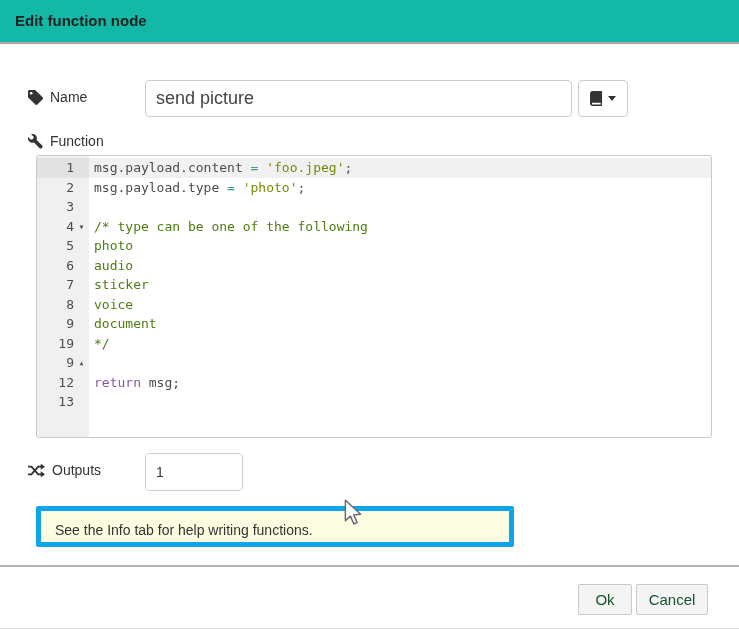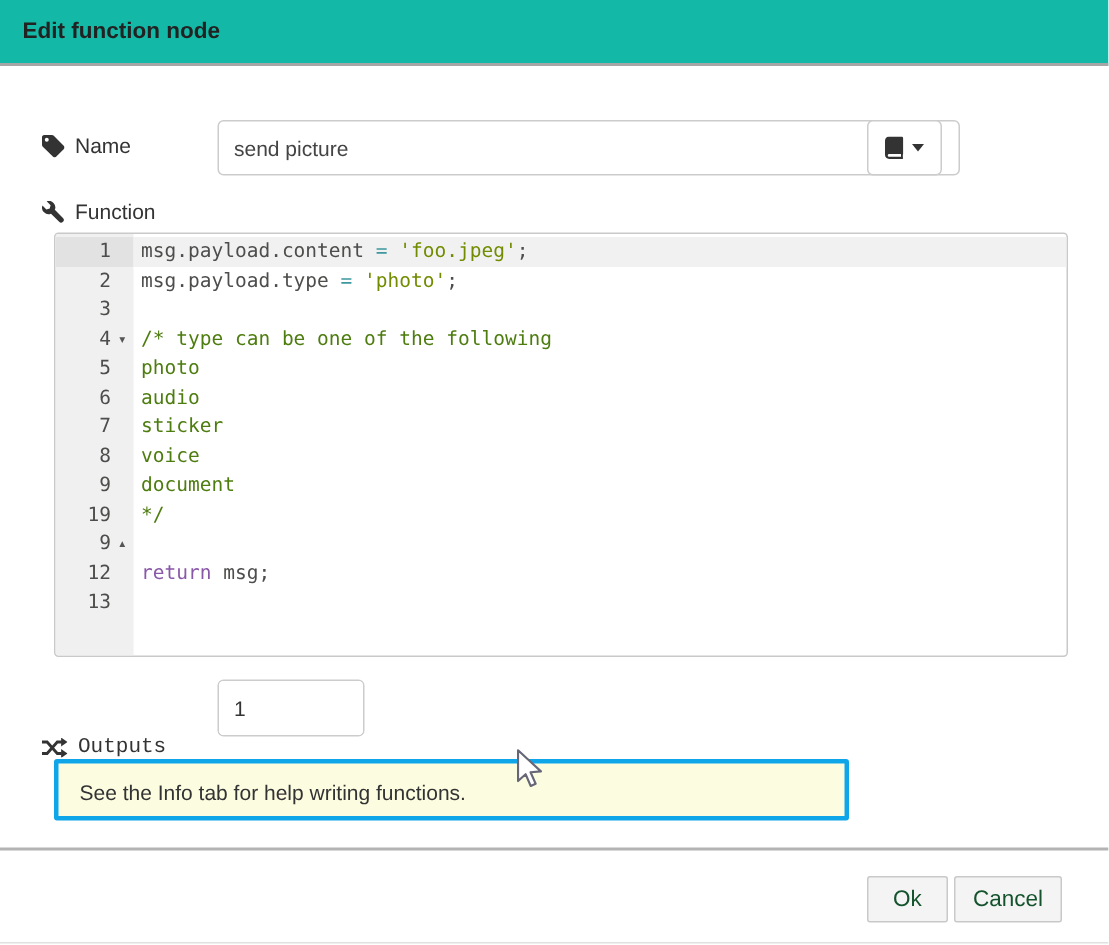--- a/index.html
+++ b/index.html
@@ -10,25 +10,25 @@
   .dlg-header { position:absolute; left:0; top:0; width:739px; height:44px;
     background:#14b8a6; border-bottom:2px solid #a6a6a6; line-height:42px;
     padding-left:15px; font-size:15px; font-weight:bold; color:#222; }
 
   
   .form-label { position:absolute; display:flex; align-items:center; gap:7px;
     font-size:14px; color:#333; }
   .form-label svg { flex:0 0 auto; }
   .lbl-name { left:28px; top:89px; }
   .lbl-function { left:28px; top:133px; }
-  .lbl-outputs { left:28px; top:490px;font-family:Liberation Mono, monospace; }
-
-  
-  .name-input { position:absolute; left:145px; top:80px; width:495px; height:37px;
-    border:1px solid #ccc; border-radius:4px; padding:0 10px; font-size:14px;
+  .lbl-outputs { left:28px; top:462px; }
+
+  
+  .name-input { position:absolute; left:145px; top:80px; width:427px; height:37px;
+    border:1px solid #ccc; border-radius:4px; padding:0 10px; font-size:18px;
     color:#444; font-family:"Liberation Sans", sans-serif; outline:none; background:#fff; }
 
   
   .library-btn { position:absolute; left:578px; top:80px; width:50px; height:37px;
     background:#fff; border:1px solid #ccc; border-radius:4px; display:flex;
     align-items:center; justify-content:center; gap:5px; cursor:pointer; }
   .caret-down { width:0; height:0; border-left:4px solid transparent;
     border-right:4px solid transparent; border-top:5px solid #333; }
 
   
@@ -49,22 +49,22 @@
   .tok-keyword { color:#8959A8; }
   .tok-comment { color:#4d7c0f;margin-top:24px; }
 
   
   .spinner { position:absolute; left:145px; top:453px; width:98px; height:38px;
     border:1px solid #ccc; border-radius:4px; background:#fff; display:flex; overflow:hidden; }
   .spinner-input { flex:1; border:none; outline:none; padding-left:10px; font-size:14px;
     color:#333; font-family:"Liberation Sans", sans-serif; }
 
   
-  .form-tips { position:absolute; left:36px; top:506px; width:530px; height:41px;
-    background:#fcfce1; border:3px solid #0ea5e9; border-radius:2px;
+  .form-tips { position:absolute; left:36px; top:506px; width:478px; height:41px;
+    background:#fcfce1; border:5px solid #0ea5e9; border-radius:2px;
     line-height:39px; padding-left:14px; font-size:14px; color:#333; }
 
   
   .dlg-footer { position:absolute; left:0; top:565px; width:739px; height:62px;
     border-top:2px solid #b3b3b3; background:#fff; }
   .btn { position:absolute; top:17px; height:31px; background:#f4f4f4;
     border:1px solid #c9c9c9; border-radius:2px; font-size:15px; color:#14532d;
     font-family:"Liberation Sans", sans-serif; cursor:pointer; }
   .btn-ok { left:578px; width:54px; }
   .btn-cancel { left:636px; width:72px; }

